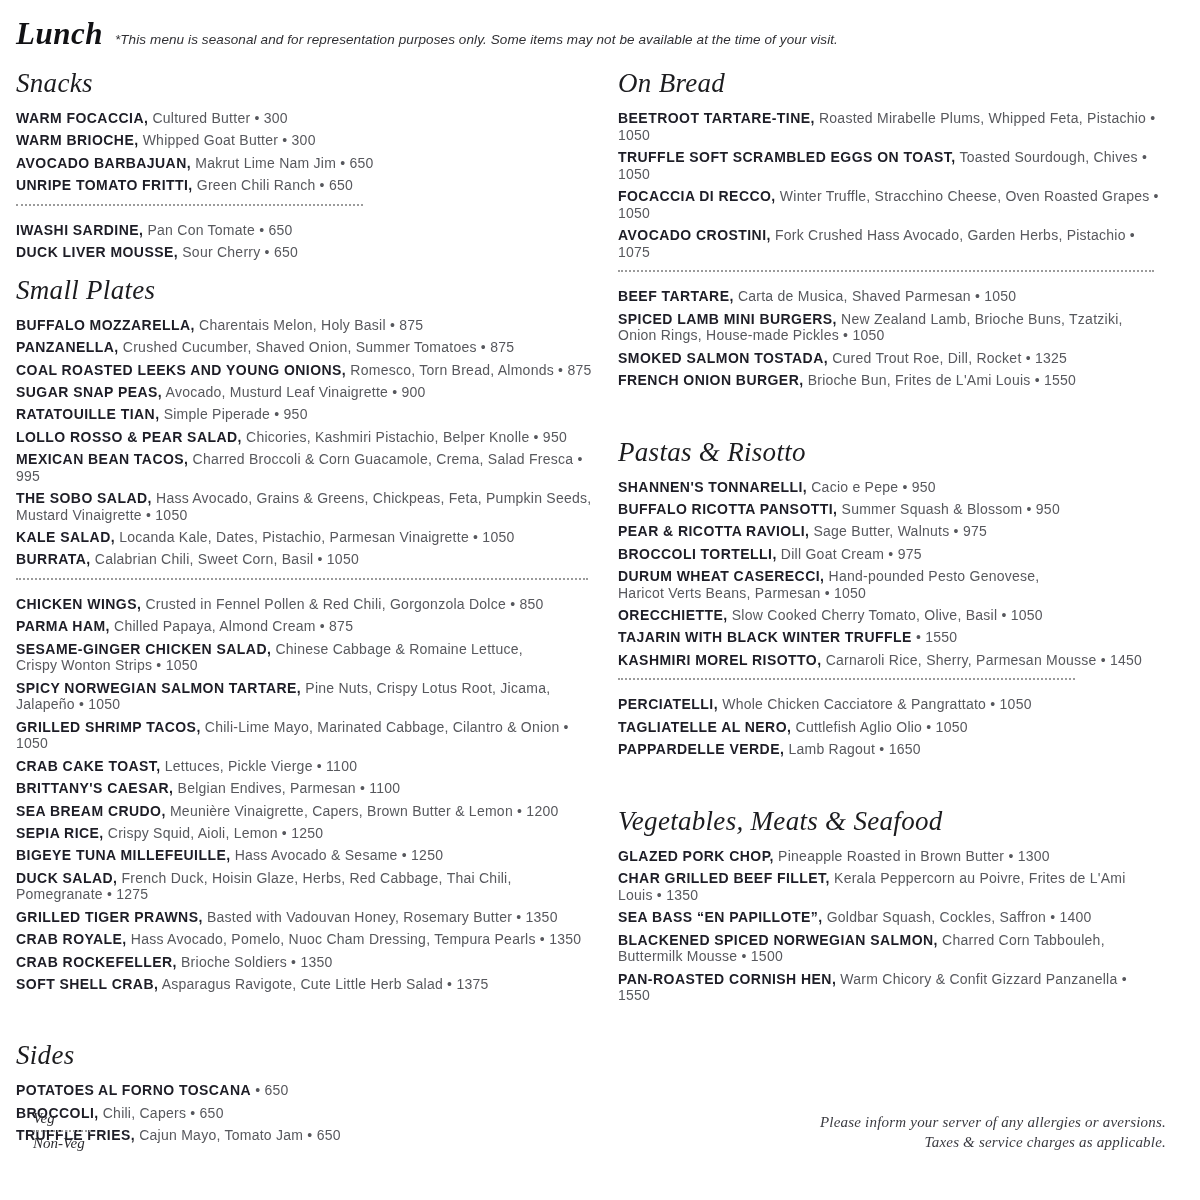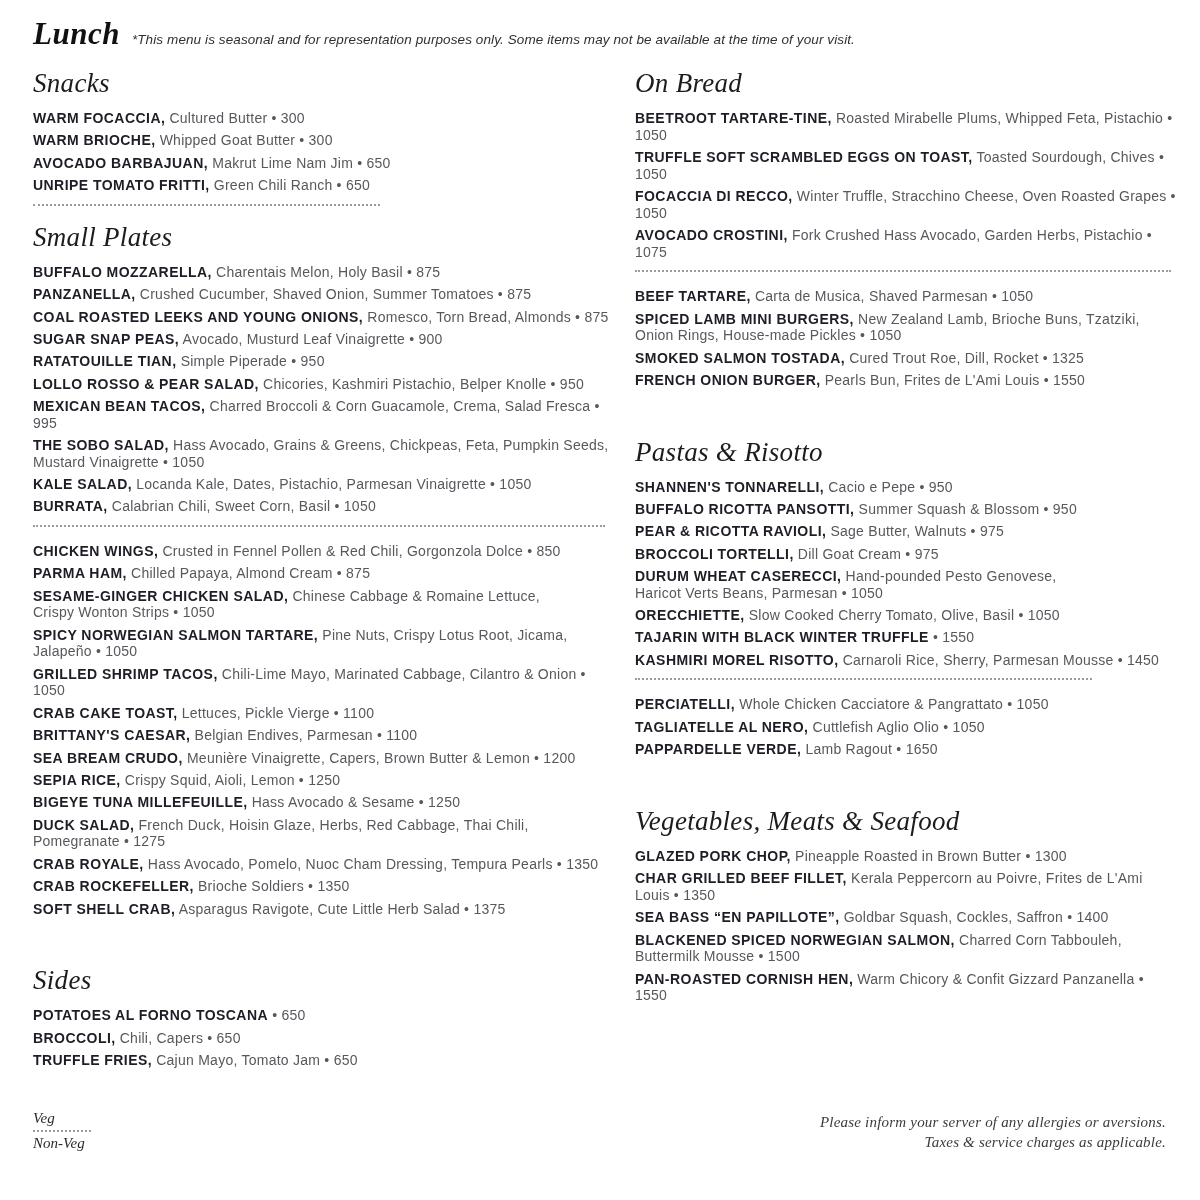--- a/index.html
+++ b/index.html
@@ -4,21 +4,21 @@
 <style>
   * { margin: 0; padding: 0; box-sizing: border-box; }
   html, body { background: #ffffff; }
   body {
     width: 1200px; height: 1200px;
     font-family: "Liberation Sans", sans-serif;
     color: #1a1a1a;
     position: relative;
     overflow: hidden;
   }
-  .page { padding: 16px 33px 0 33px; position: relative; height: 1200px; }
+  .page { padding: 16px 33px 0 16px; position: relative; height: 1200px; }
 
   .menu-header { display: flex; align-items: baseline; gap: 12px; }
   .brand-title {
     font-family: "Liberation Serif", serif;
     font-style: italic; font-weight: bold;
     font-size: 31px; color: #111114; letter-spacing: 0.5px;
   }
   .disclaimer {
     font-style: italic; font-size: 13.5px; color: #2f2f33; letter-spacing: 0.1px;
   }
@@ -84,20 +84,24 @@
   <div class="columns">
     <div class="col col-left">
         <h2 class="section-title">Snacks</h2>
         <div class="item-group">
           <div class="menu-item"><span class="item-name">WARM FOCACCIA,</span><span class="item-desc"> Cultured Butter</span><span class="item-price"> • 300</span></div>
           <div class="menu-item"><span class="item-name">WARM BRIOCHE,</span><span class="item-desc"> Whipped Goat Butter</span><span class="item-price"> • 300</span></div>
           <div class="menu-item"><span class="item-name">AVOCADO BARBAJUAN,</span><span class="item-desc"> Makrut Lime Nam Jim</span><span class="item-price"> • 650</span></div>
           <div class="menu-item"><span class="item-name">UNRIPE TOMATO FRITTI,</span><span class="item-desc"> Green Chili Ranch</span><span class="item-price"> • 650</span></div>
         </div>
         <div class="dotted-divider short"></div>
+        <div class="item-group">
+          <div class="menu-item"><span class="item-name">IWASHI SARDINE,</span><span class="item-desc"> Pan Con Tomate</span><span class="item-price"> • 650</span></div>
+          <div class="menu-item"><span class="item-name">DUCK LIVER MOUSSE,</span><span class="item-desc"> Sour Cherry</span><span class="item-price"> • 650</span></div>
+        </div>
         <h2 class="section-title">Small Plates</h2>
         <div class="item-group">
           <div class="menu-item"><span class="item-name">BUFFALO MOZZARELLA,</span><span class="item-desc"> Charentais Melon, Holy Basil</span><span class="item-price"> • 875</span></div>
           <div class="menu-item"><span class="item-name">PANZANELLA,</span><span class="item-desc"> Crushed Cucumber, Shaved Onion, Summer Tomatoes</span><span class="item-price"> • 875</span></div>
           <div class="menu-item"><span class="item-name">COAL ROASTED LEEKS AND YOUNG ONIONS,</span><span class="item-desc"> Romesco, Torn Bread, Almonds</span><span class="item-price"> • 875</span></div>
           <div class="menu-item"><span class="item-name">SUGAR SNAP PEAS,</span><span class="item-desc"> Avocado, Musturd Leaf Vinaigrette</span><span class="item-price"> • 900</span></div>
           <div class="menu-item"><span class="item-name">RATATOUILLE TIAN,</span><span class="item-desc"> Simple Piperade</span><span class="item-price"> • 950</span></div>
           <div class="menu-item"><span class="item-name">LOLLO ROSSO &amp; PEAR SALAD,</span><span class="item-desc"> Chicories, Kashmiri Pistachio, Belper Knolle</span><span class="item-price"> • 950</span></div>
           <div class="menu-item"><span class="item-name">MEXICAN BEAN TACOS,</span><span class="item-desc"> Charred Broccoli &amp; Corn Guacamole, Crema, Salad Fresca</span><span class="item-price"> • 995</span></div>
           <div class="menu-item"><span class="item-name">THE SOBO SALAD,</span><span class="item-desc"> Hass Avocado, Grains &amp; Greens, Chickpeas, Feta, Pumpkin Seeds,</span><br><span class="item-desc">Mustard Vinaigrette</span><span class="item-price"> • 1050</span></div>
@@ -110,20 +114,21 @@
           <div class="menu-item"><span class="item-name">PARMA HAM,</span><span class="item-desc"> Chilled Papaya, Almond Cream</span><span class="item-price"> • 875</span></div>
           <div class="menu-item"><span class="item-name">SESAME-GINGER CHICKEN SALAD,</span><span class="item-desc"> Chinese Cabbage &amp; Romaine Lettuce,</span><br><span class="item-desc">Crispy Wonton Strips</span><span class="item-price"> • 1050</span></div>
           <div class="menu-item"><span class="item-name">SPICY NORWEGIAN SALMON TARTARE,</span><span class="item-desc"> Pine Nuts, Crispy Lotus Root, Jicama,</span><br><span class="item-desc">Jalapeño</span><span class="item-price"> • 1050</span></div>
           <div class="menu-item"><span class="item-name">GRILLED SHRIMP TACOS,</span><span class="item-desc"> Chili-Lime Mayo, Marinated Cabbage, Cilantro &amp; Onion</span><span class="item-price"> • 1050</span></div>
           <div class="menu-item"><span class="item-name">CRAB CAKE TOAST,</span><span class="item-desc"> Lettuces, Pickle Vierge</span><span class="item-price"> • 1100</span></div>
           <div class="menu-item"><span class="item-name">BRITTANY'S CAESAR,</span><span class="item-desc"> Belgian Endives, Parmesan</span><span class="item-price"> • 1100</span></div>
           <div class="menu-item"><span class="item-name">SEA BREAM CRUDO,</span><span class="item-desc"> Meunière Vinaigrette, Capers, Brown Butter &amp; Lemon</span><span class="item-price"> • 1200</span></div>
           <div class="menu-item"><span class="item-name">SEPIA RICE,</span><span class="item-desc"> Crispy Squid, Aioli, Lemon</span><span class="item-price"> • 1250</span></div>
           <div class="menu-item"><span class="item-name">BIGEYE TUNA MILLEFEUILLE,</span><span class="item-desc"> Hass Avocado &amp; Sesame</span><span class="item-price"> • 1250</span></div>
           <div class="menu-item"><span class="item-name">DUCK SALAD,</span><span class="item-desc"> French Duck, Hoisin Glaze, Herbs, Red Cabbage, Thai Chili,</span><br><span class="item-desc">Pomegranate</span><span class="item-price"> • 1275</span></div>
+          <div class="menu-item"><span class="item-name">GRILLED TIGER PRAWNS,</span><span class="item-desc"> Basted with Vadouvan Honey, Rosemary Butter</span><span class="item-price"> • 1350</span></div>
           <div class="menu-item"><span class="item-name">CRAB ROYALE,</span><span class="item-desc"> Hass Avocado, Pomelo, Nuoc Cham Dressing, Tempura Pearls</span><span class="item-price"> • 1350</span></div>
           <div class="menu-item"><span class="item-name">CRAB ROCKEFELLER,</span><span class="item-desc"> Brioche Soldiers</span><span class="item-price"> • 1350</span></div>
           <div class="menu-item"><span class="item-name">SOFT SHELL CRAB,</span><span class="item-desc"> Asparagus Ravigote, Cute Little Herb Salad</span><span class="item-price"> • 1375</span></div>
         </div>
         <h2 class="section-title spacing-large">Sides</h2>
         <div class="item-group">
           <div class="menu-item"><span class="item-name">POTATOES AL FORNO TOSCANA</span><span class="item-price"> • 650</span></div>
           <div class="menu-item"><span class="item-name">BROCCOLI,</span><span class="item-desc"> Chili, Capers</span><span class="item-price"> • 650</span></div>
           <div class="menu-item"><span class="item-name">TRUFFLE FRIES,</span><span class="item-desc"> Cajun Mayo, Tomato Jam</span><span class="item-price"> • 650</span></div>
         </div>
@@ -134,21 +139,21 @@
           <div class="menu-item"><span class="item-name">BEETROOT TARTARE-TINE,</span><span class="item-desc"> Roasted Mirabelle Plums, Whipped Feta, Pistachio</span><span class="item-price"> • 1050</span></div>
           <div class="menu-item"><span class="item-name">TRUFFLE SOFT SCRAMBLED EGGS ON TOAST,</span><span class="item-desc"> Toasted Sourdough, Chives</span><span class="item-price"> • 1050</span></div>
           <div class="menu-item"><span class="item-name">FOCACCIA DI RECCO,</span><span class="item-desc"> Winter Truffle, Stracchino Cheese, Oven Roasted Grapes</span><span class="item-price"> • 1050</span></div>
           <div class="menu-item"><span class="item-name">AVOCADO CROSTINI,</span><span class="item-desc"> Fork Crushed Hass Avocado, Garden Herbs, Pistachio</span><span class="item-price"> • 1075</span></div>
         </div>
         <div class="dotted-divider full"></div>
         <div class="item-group">
           <div class="menu-item"><span class="item-name">BEEF TARTARE,</span><span class="item-desc"> Carta de Musica, Shaved Parmesan</span><span class="item-price"> • 1050</span></div>
           <div class="menu-item"><span class="item-name">SPICED LAMB MINI BURGERS,</span><span class="item-desc"> New Zealand Lamb, Brioche Buns, Tzatziki,</span><br><span class="item-desc">Onion Rings, House-made Pickles</span><span class="item-price"> • 1050</span></div>
           <div class="menu-item"><span class="item-name">SMOKED SALMON TOSTADA,</span><span class="item-desc"> Cured Trout Roe, Dill, Rocket</span><span class="item-price"> • 1325</span></div>
-          <div class="menu-item"><span class="item-name">FRENCH ONION BURGER,</span><span class="item-desc"> Pearls Bun, Frites de L'Ami Louis</span><span class="item-price"> • 1550</span></div>
+          <div class="menu-item"><span class="item-name">FRENCH ONION BURGER,</span><span class="item-desc"> Brioche Bun, Frites de L'Ami Louis</span><span class="item-price"> • 1550</span></div>
         </div>
         <h2 class="section-title spacing-large">Pastas &amp; Risotto</h2>
         <div class="item-group">
           <div class="menu-item"><span class="item-name">SHANNEN'S TONNARELLI,</span><span class="item-desc"> Cacio e Pepe</span><span class="item-price"> • 950</span></div>
           <div class="menu-item"><span class="item-name">BUFFALO RICOTTA PANSOTTI,</span><span class="item-desc"> Summer Squash &amp; Blossom</span><span class="item-price"> • 950</span></div>
           <div class="menu-item"><span class="item-name">PEAR &amp; RICOTTA RAVIOLI,</span><span class="item-desc"> Sage Butter, Walnuts</span><span class="item-price"> • 975</span></div>
           <div class="menu-item"><span class="item-name">BROCCOLI TORTELLI,</span><span class="item-desc"> Dill Goat Cream</span><span class="item-price"> • 975</span></div>
           <div class="menu-item"><span class="item-name">DURUM WHEAT CASERECCI,</span><span class="item-desc"> Hand-pounded Pesto Genovese,</span><br><span class="item-desc">Haricot Verts Beans, Parmesan</span><span class="item-price"> • 1050</span></div>
           <div class="menu-item"><span class="item-name">ORECCHIETTE,</span><span class="item-desc"> Slow Cooked Cherry Tomato, Olive, Basil</span><span class="item-price"> • 1050</span></div>
           <div class="menu-item"><span class="item-name">TAJARIN WITH BLACK WINTER TRUFFLE</span><span class="item-price"> • 1550</span></div>

